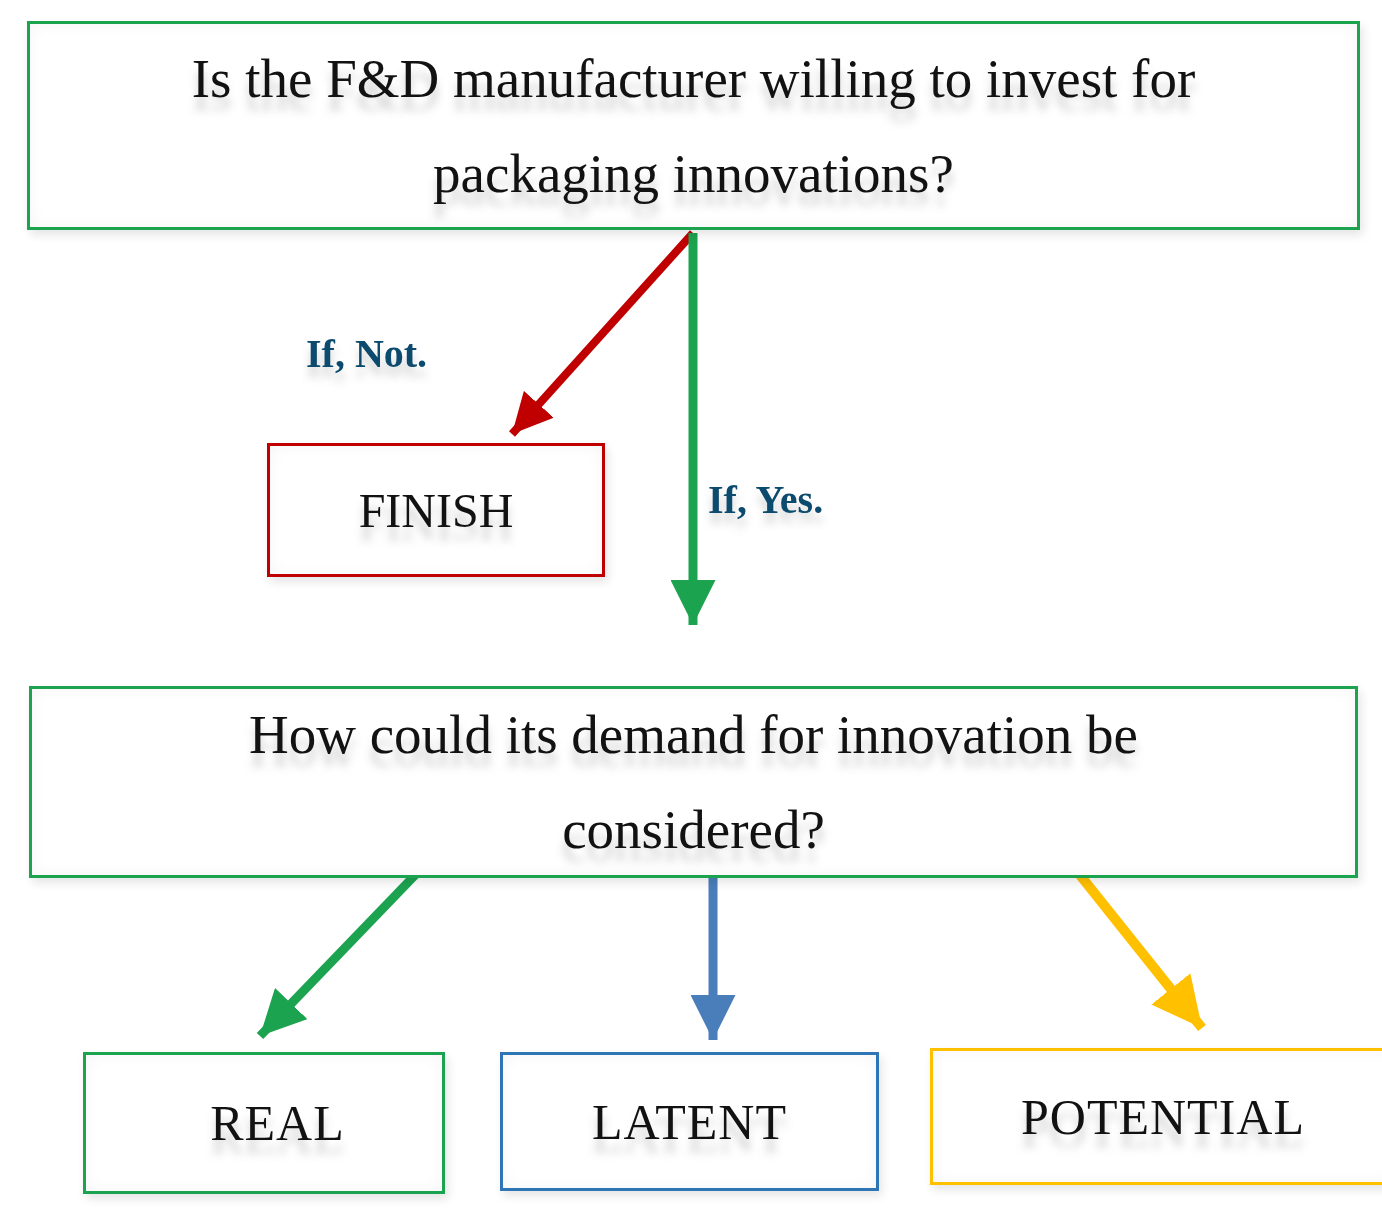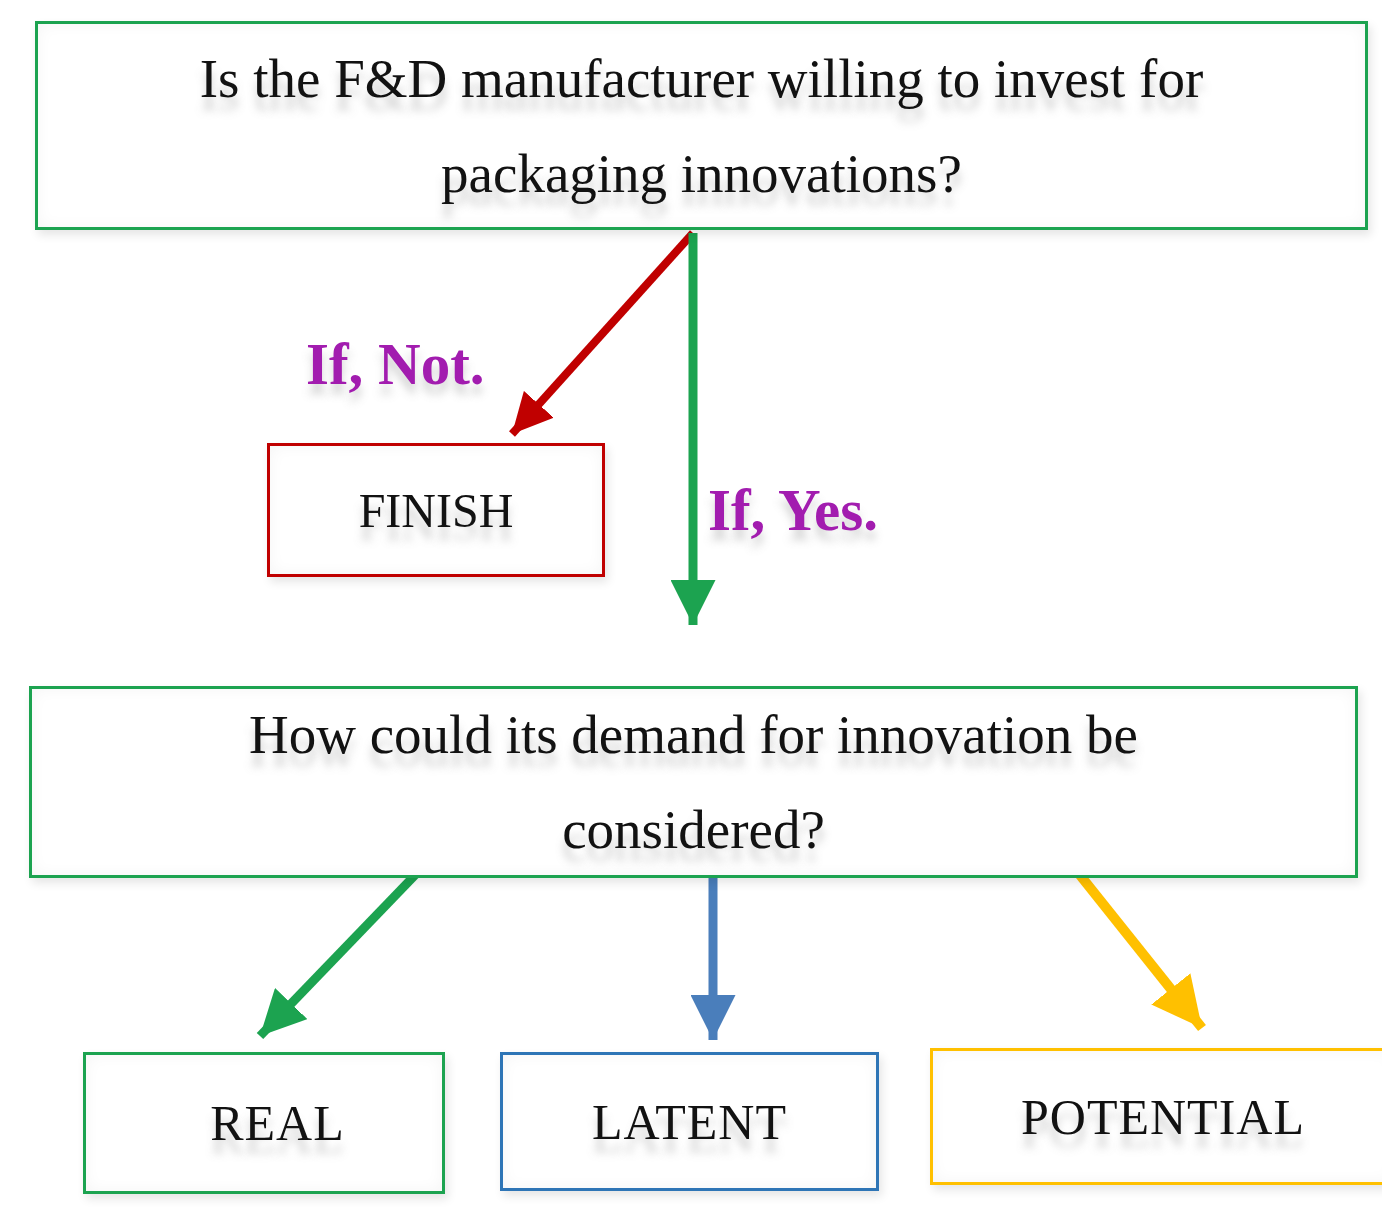--- a/index.html
+++ b/index.html
@@ -27,41 +27,41 @@
     box-sizing: border-box;
   }
   .node .txt {
     text-shadow: 0 13px 9px rgba(120,120,120,0.35);
   }
   .q-box {
     border: 3px solid var(--green, #1CA350);
     font-size: 55px;
     line-height: 95px;
   }
-  .q1 { left: 27px; top: 21px; width: 1333px; height: 209px; margin-left: 8px; }
+  .q1 { left: 27px; top: 21px; width: 1333px; height: 209px; }
   .q1 .txt { max-width: 1210px; }
   .q2 { left: 29px; top: 686px; width: 1329px; height: 192px; }
   .q2 .txt { max-width: 1140px; }
   .finish-box {
     left: 267px; top: 443px; width: 338px; height: 134px;
     border: 3px solid var(--red, #C00000);
     font-size: 48px;
   }
   .outcome {
     font-size: 50px;
     letter-spacing: 1px;
   }
   .real-box      { left: 83px;  top: 1052px; width: 362px; height: 142px; border: 3px solid var(--green, #1CA350); padding-left: 27px; }
   .latent-box    { left: 500px; top: 1052px; width: 379px; height: 139px; border: 3px solid var(--blue-border, #2E75B6); }
   .potential-box { left: 930px; top: 1048px; width: 466px; height: 137px; border: 3px solid var(--yellow, #FFC000); }
   .edge-label {
     position: absolute;
     font-weight: bold;
-    font-size: 59px;
-    color: #a21caf;
+    font-size: 40px;
+    color: #0c4a6e;
     text-shadow: 0 10px 8px rgba(120,120,120,0.30);
     white-space: nowrap;
   }
   .lbl-no  { left: 306px; top: 330px; }
   .lbl-yes { left: 708px; top: 476px; }
   svg.arrows {
     position: absolute;
     left: 0; top: 0;
     width: 1382px;
     height: 1221px;

